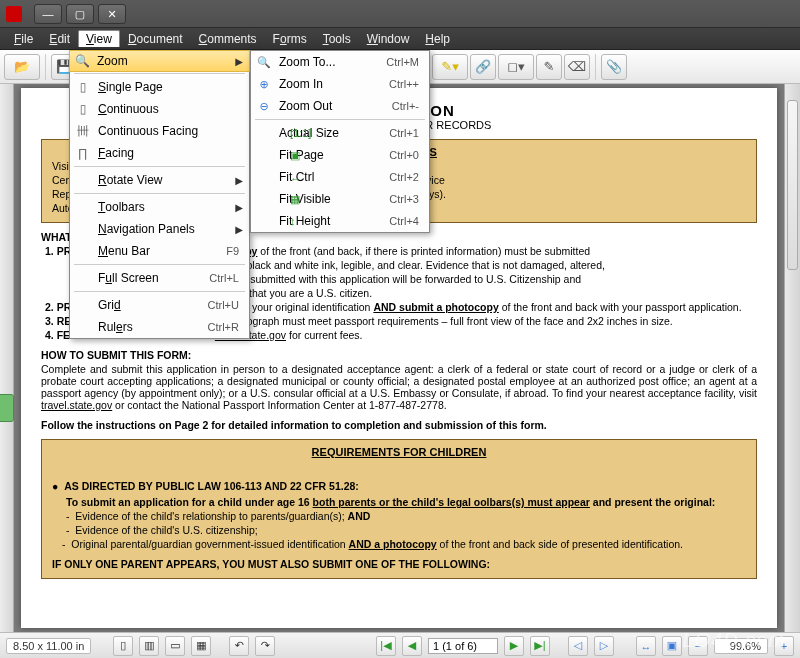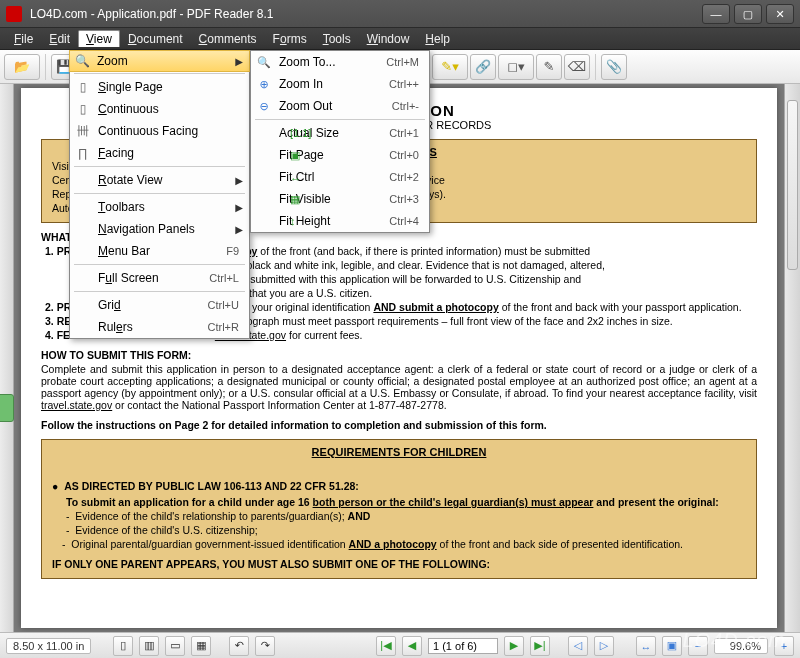--- a/index.html
+++ b/index.html
@@ -55,21 +55,20 @@
 .watermark { position: absolute; right: 14px; bottom: 6px; color: rgba(255,255,255,.55); font-size: 20px; font-style: italic; font-weight: 300; letter-spacing: 1px; pointer-events: none; z-index: 50; }
 .und { text-decoration: underline; }
 .ic-blue{color:#3a7ad6;}
 .ic-green{color:#2e9a2e;padding-left:35px;}
 </style>
 </head>
 <body>
 
 <div class="titlebar">
   <div class="app-icon"></div>
-  <div class="title">LO4D.com - Application.pdf - PDF Reader 8.1</div>
   <div class="winbtn">—</div>
   <div class="winbtn">▢</div>
   <div class="winbtn">✕</div>
 </div>
 
 <div class="menubar">
   <div class="mitem"><u>F</u><span></span>ile</div>
   <div class="mitem"><u>E</u>dit</div>
   <div class="mitem active"><u>V</u>iew</div>
   <div class="mitem"><u>D</u>ocument</div>
@@ -145,21 +144,21 @@
       <div class="sec num"><b>4. <span>FEES:</span></b><span> Please visit our website at </span><a href="#" class="und" style="color:#000">travel.state.gov</a><span> for current fees.</span></div>
 
       <div class="sec" style="margin-top:8px"><b>HOW TO SUBMIT THIS FORM:</b></div>
       <div class="sec" style="text-align:justify"><span>Complete and submit this application in person to a designated acceptance agent:  a clerk of a federal or state court of record or a judge or clerk of a probate court accepting applications; a designated municipal or county official; a designated postal employee at an authorized post office; an agent at a passport agency (by appointment only); or a U.S. consular official at a U.S. Embassy or Consulate, if abroad.  To find your nearest acceptance facility, visit </span><a href="#" class="und" style="color:#000">travel.state.gov</a><span> or contact the National Passport Information Center at 1-877-487-2778.</span></div>
 
       <div class="sec center" style="margin:8px 0">Follow the instructions on Page 2 for detailed information to completion and submission of this form.</div>
 
       <div class="band">
         <div class="bhead">REQUIREMENTS FOR CHILDREN</div>
         <div class="sec" style="margin-top:22px">● &nbsp;<b>AS DIRECTED BY PUBLIC LAW 106-113 AND 22 CFR 51.28:</b></div>
-        <div class="sec" style="margin:4px 0 2px 14px"><b><span>To submit an application for a child under age 16 </span><span class="und">both person or the child's legal guardian(s) must appear</span><span> and present the original:</span></b></div>
+        <div class="sec" style="margin:4px 0 2px 14px"><b><span>To submit an application for a child under age 16 </span><span class="und">both parents or the child's legal oolbars(s) must appear</span><span> and present the original:</span></b></div>
         <div class="sec" style="margin-left:14px">- &nbsp;<span>Evidence of the child's relationship to parents/guardian(s); </span><b>AND</b></div>
         <div class="sec" style="margin-left:14px">- &nbsp;<span>Evidence of the child's U.S. citizenship;</span></div>
         <div class="sec" style="margin-left:10px">- &nbsp;<span>Original parental/guardian government-issued identification </span><b class="und">AND a photocopy</b><span> of the front and back side of presented identification.</span></div>
         <div class="sec" style="margin-top:8px"><b>IF ONLY ONE PARENT APPEARS, YOU MUST ALSO SUBMIT ONE OF THE FOLLOWING:</b></div>
       </div>
     </div>
   </div>
 
   <div class="vscroll">
     <div class="thumb"></div>

